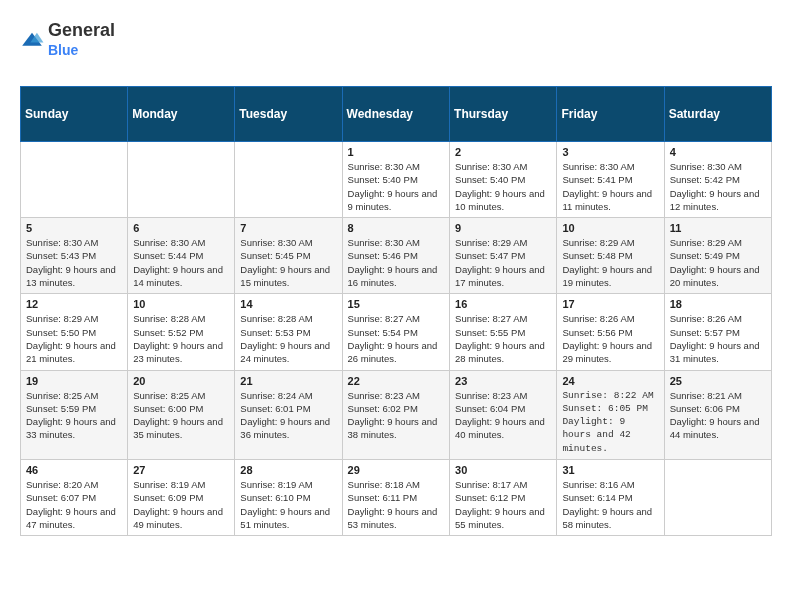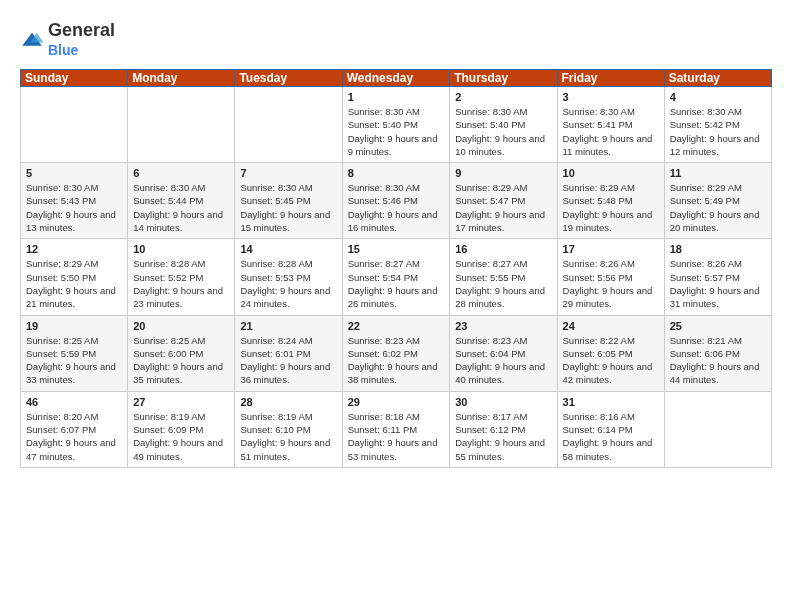--- a/index.html
+++ b/index.html
@@ -11,21 +11,21 @@
       overflow: hidden;
     }
     .page {
       width: 792px;
       padding: 20px 20px 10px 20px;
     }
     .header-row {
       display: flex;
       align-items: flex-start;
       justify-content: space-between;
-      margin-bottom: 10px;
+      margin-bottom: 27px;
     }
     .logo {
       display: flex;
       align-items: center;
       gap: 4px;
     }
     .logo-text-general {
       font-size: 18px;
       font-weight: bold;
       color: #333;
@@ -51,25 +51,25 @@
     .calendar-subtitle {
       font-size: 14px;
       color: #444;
     }
     .calendar-table {
       width: 100%;
       border-collapse: collapse;
       border: 1px solid #ccc;
     }
     .calendar-table th {
-      background-color: #c2410c;
+      background-color: #0c4a6e;
       color: #fff;
       font-size: 12px;
       font-weight: bold;
-      padding: 1px 4px;
+      padding: 20px 4px;
       text-align: left;
       border: 1px solid #1a6bb5;
     }
     .calendar-table td {
       vertical-align: top;
       border: 1px solid #ccc;
       padding: 4px 5px;
       width: 108px;
       min-height: 80px;
       font-size: 10px;
@@ -270,21 +270,21 @@
 Daylight: 9 hours and 38 minutes.</div>
           </td>
           <td>
             <span class="day-number">23</span>
             <div class="day-info" style="white-space: pre-line;">Sunrise: 8:23 AM
 Sunset: 6:04 PM
 Daylight: 9 hours and 40 minutes.</div>
           </td>
           <td>
             <span class="day-number">24</span>
-            <div class="day-info" style="white-space: pre-line;">Sunrise: 8:22 AM
+            <div class="day-info" style="white-space: pre-line; font-family: Liberation Mono, monospace;">Sunrise: 8:22 AM
 Sunset: 6:05 PM
 Daylight: 9 hours and 42 minutes.</div>
           </td>
           <td>
             <span class="day-number">25</span>
             <div class="day-info" style="white-space: pre-line;">Sunrise: 8:21 AM
 Sunset: 6:06 PM
 Daylight: 9 hours and 44 minutes.</div>
           </td>
         </tr>

